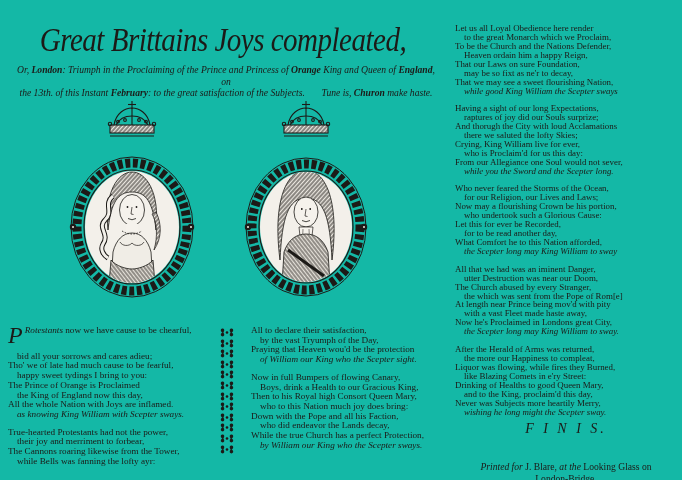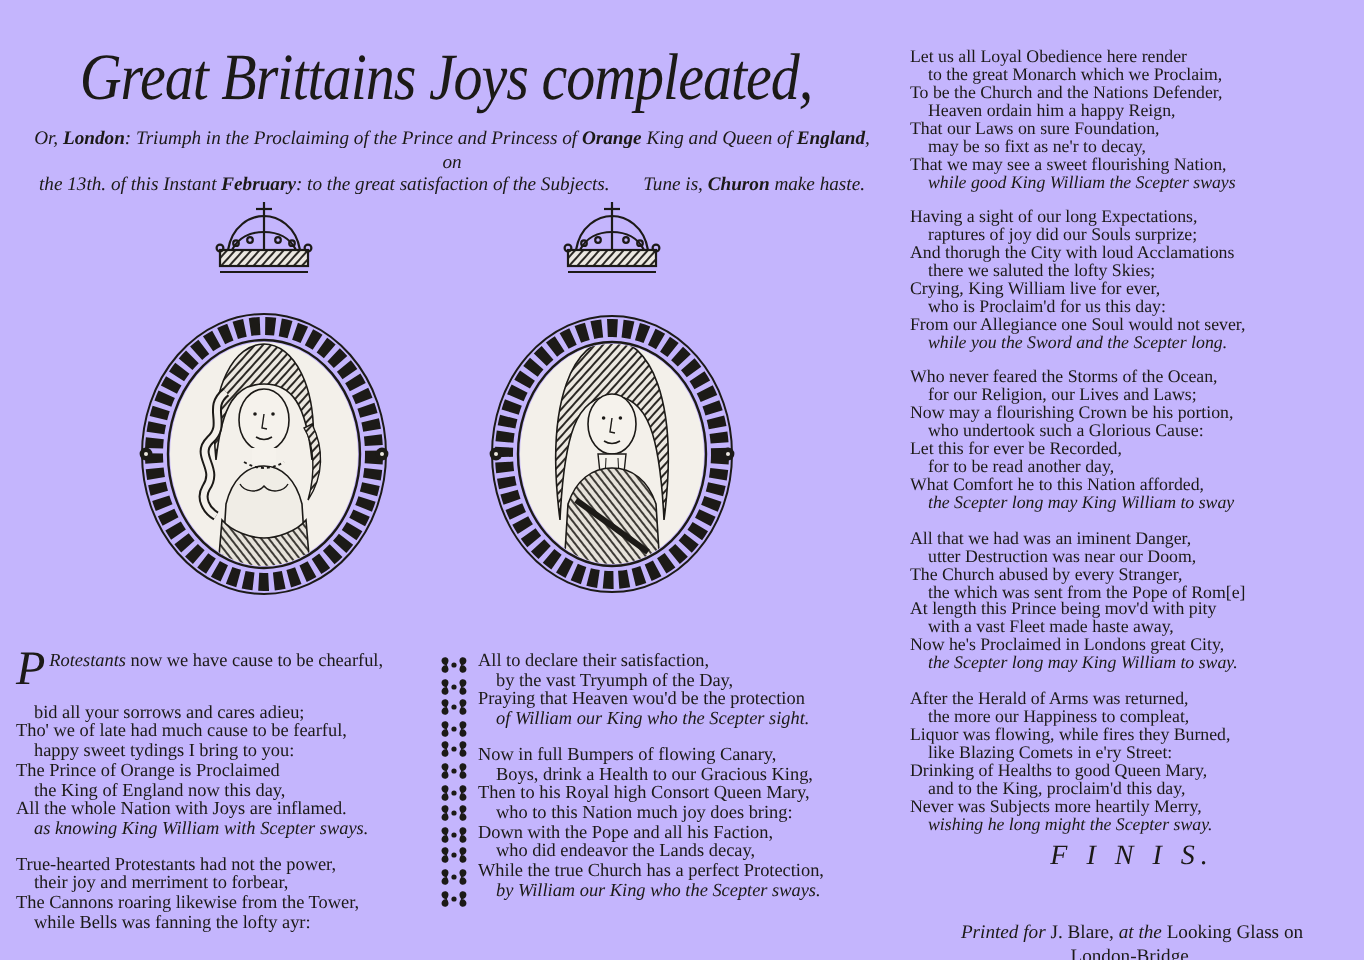--- a/index.html
+++ b/index.html
@@ -1,39 +1,39 @@
 <!DOCTYPE html>
 <html><head>
 <meta charset="utf-8">
 <style>
   html,body{margin:0;padding:0;background:#d8d5cf;}
   .sheet{
     position:relative;width:682px;height:480px;overflow:hidden;
-    background:#c4b5fd;
+    background:#14b8a6;
     color:#1c1a17;
     font-family:"Liberation Serif","DejaVu Serif",serif;
   }
   .title{
     position:absolute;left:4px;top:21px;width:438px;margin:0;
     text-align:center;font-style:italic;font-weight:normal;
     font-size:29px;letter-spacing:-0.5px;white-space:nowrap;
     transform:scaleY(1.14);transform-origin:top center;
   }
   .subtitle{
     position:absolute;left:14px;top:64px;width:424px;
     text-align:center;font-size:9.6px;line-height:11.5px;font-style:italic;
   }
   .subtitle .b{font-weight:bold;}
   .figures{
     position:absolute;left:64px;top:98px;width:310px;height:207px;
     display:flex;justify-content:space-between;
   }
   .col{position:absolute;font-size:9.2px;line-height:9.7px;}
   .col.left{left:8px;top:326px;width:210px;}
-  .col.middle{left:239px;top:326px;width:204px;}
+  .col.middle{left:251px;top:326px;width:204px;}
   .col.right{left:455px;top:24px;width:222px;font-size:8.9px;line-height:8.95px;}
   .vline{white-space:nowrap;}
   .vline.ind{padding-left:9px;}
   .vline.it{font-style:italic;}
   .stanza{margin-bottom:8px;}
   .col.right .stanza{margin-bottom:8.6px;}
   .tight .stanza:first-child{margin-top:16px;}
   .dropline{white-space:nowrap;}
   .dropcap{float:left;font-style:italic;font-size:24px;line-height:18px;padding:0 2px 0 0;}
   .lead-it{font-style:italic;margin-top:23px;}
@@ -317,21 +317,21 @@
           <div class="vline">Let this for ever be Recorded,</div>
           <div class="vline ind">for to be read another day,</div>
           <div class="vline">What Comfort he to this Nation afforded,</div>
           <div class="vline ind it">the Scepter long may King William to sway</div>
         </div>
         <div class="stanza">
           <div class="vline">All that we had was an iminent Danger,</div>
           <div class="vline ind">utter Destruction was near our Doom,</div>
           <div class="vline">The Church abused by every Stranger,</div>
           <div class="vline ind">the which was sent from the Pope of Rom[e]</div>
-          <div class="vline">At length this Prince being mov'd with pity</div>
+          <div class="vline">At length near Prince being mov'd with pity</div>
           <div class="vline ind">with a vast Fleet made haste away,</div>
           <div class="vline">Now he's Proclaimed in Londons great City,</div>
           <div class="vline ind it">the Scepter long may King William to sway.</div>
         </div>
         <div class="stanza">
           <div class="vline">After the Herald of Arms was returned,</div>
           <div class="vline ind">the more our Happiness to compleat,</div>
           <div class="vline">Liquor was flowing, while fires they Burned,</div>
           <div class="vline ind">like Blazing Comets in e'ry Street:</div>
           <div class="vline">Drinking of Healths to good Queen Mary,</div>

